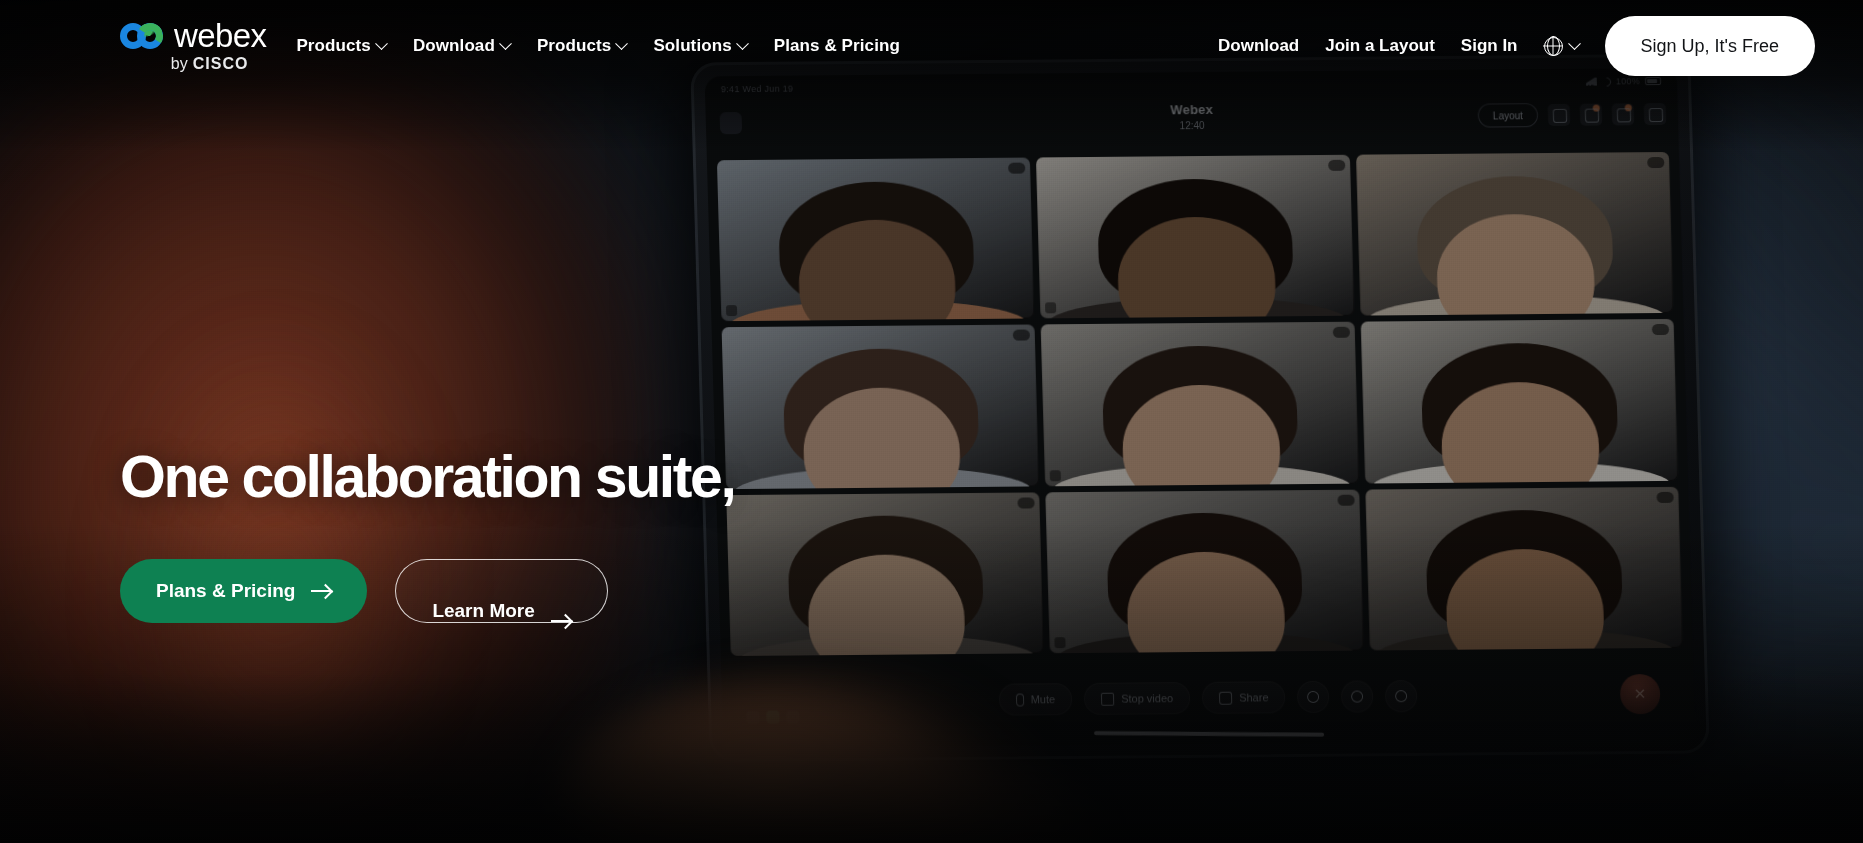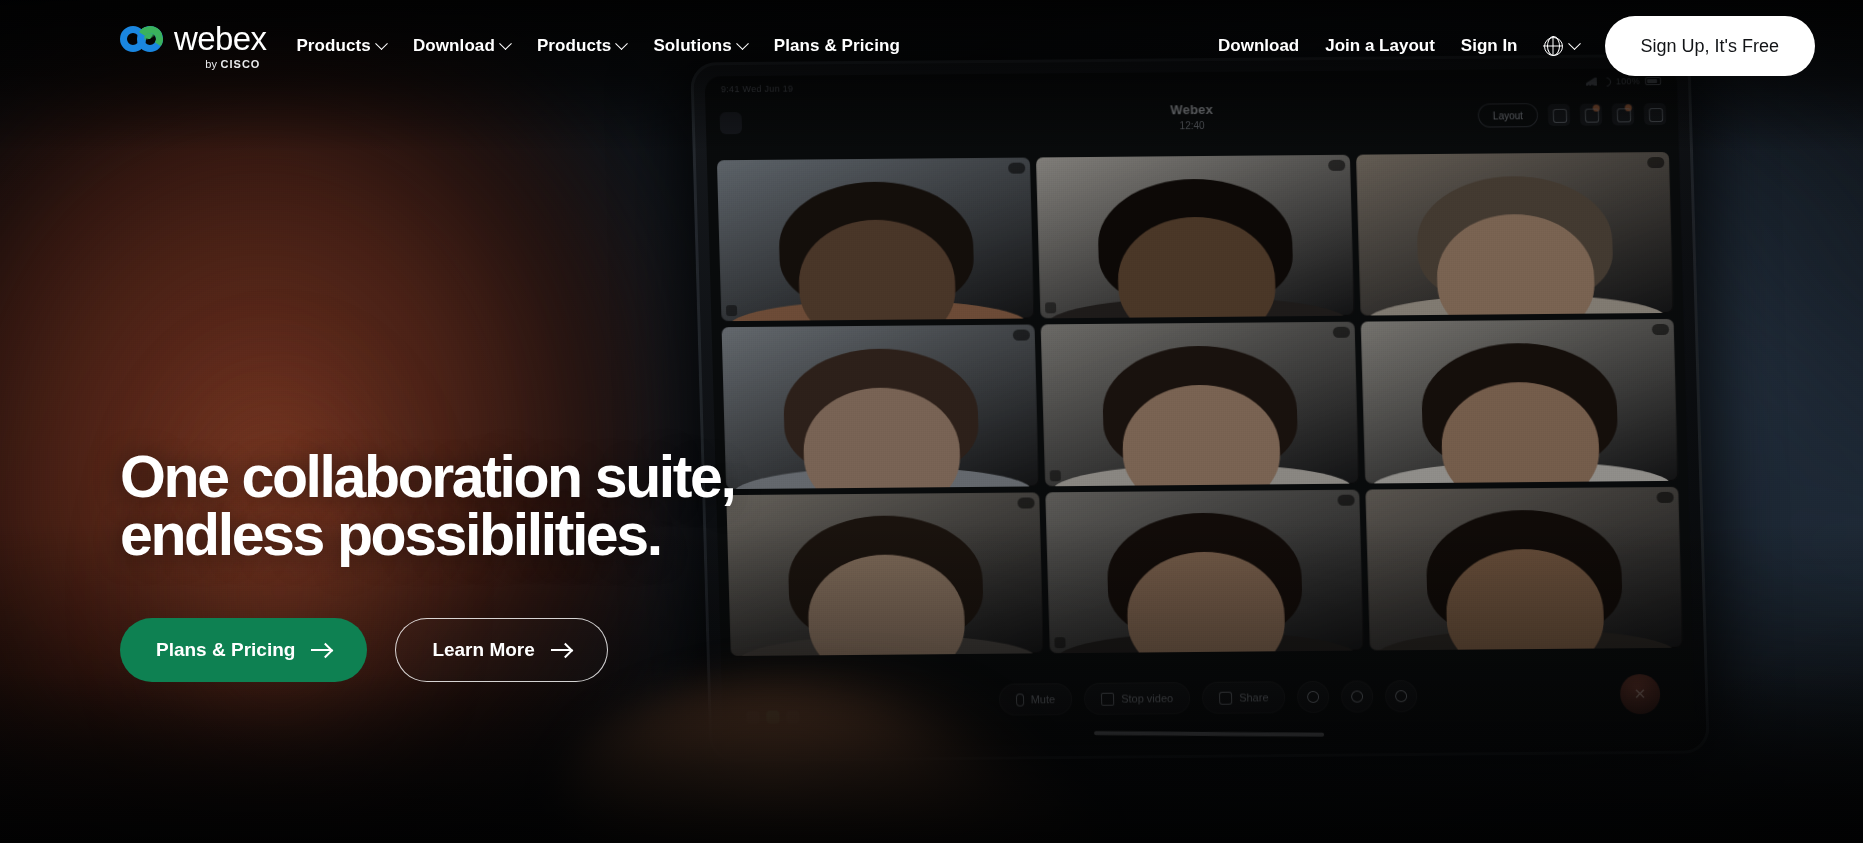--- a/index.html
+++ b/index.html
@@ -145,21 +145,21 @@
   .ring{ position:absolute; top:2px; width:26px; height:26px; border-radius:50%;
     border:7px solid #1a86e0; }
   .ring.l{ left:0; }
   .ring.r{ left:17px; border-color:#1a86e0;
     background:conic-gradient(from 210deg at 50% 50%, rgba(58,178,92,.0) 0deg, rgba(58,178,92,.0) 40deg, #3ab25c 80deg, #3ab25c 175deg, rgba(58,178,92,0) 215deg);
   }
   .ring.r::after{ content:""; position:absolute; left:-7px; top:-7px; right:-7px; bottom:-7px;
     border-radius:50%; border:7px solid transparent; border-top-color:#3ab25c; border-right-color:#3ab25c;
     transform:rotate(-12deg); }
   .logo-word{ font-size:33px; line-height:1; color:#fff; font-weight:400; letter-spacing:-.6px; }
-  .logo-sub{ align-self:flex-end; margin-top:3px; margin-right:6px; font-size:11px; color:#e9eaec;
+  .logo-sub{ align-self:flex-end; margin-top:3px; margin-right:18px; font-size:16px; color:#e9eaec;
     letter-spacing:.2px;text-align:center; }
   .logo-sub b{ font-weight:700; letter-spacing:1px; }
 
   .nav-main{ display:flex; align-items:center; gap:27px; }
   .nav-link{ display:flex; align-items:center; gap:6px; color:#fff; font-size:17px; font-weight:700;
     letter-spacing:.1px; cursor:pointer; white-space:nowrap; }
   .chev{ display:inline-block; width:9px; height:9px; border-right:2px solid #fff;
     border-bottom:2px solid #fff; transform:rotate(45deg) translate(-2px,-2px); }
   .chev.thin{ border-width:1.6px; }
 
@@ -179,21 +179,21 @@
 
   
   .hero{ position:absolute; left:120px; top:448px; z-index:30; }
   .hero h1{ color:#fff; font-size:59px; line-height:.99; font-weight:700; letter-spacing:-2.4px;
     text-shadow:0 2px 26px rgba(0,0,0,.55); }
   .hero h1 span{ display:block; }
   .cta{ display:flex; align-items:center; gap:28px; margin-top:53px; }
   .btn{ display:flex; align-items:center; gap:16px; height:64px; padding:0 36px; border-radius:34px;
     font-size:19px; font-weight:700; cursor:pointer; white-space:nowrap; }
   .btn.primary{ background:#0e8152; color:#fff; }
-  .btn.ghost{ background:rgba(255,255,255,.02); color:#fff; border:1.6px solid rgba(255,255,255,.82); }
+  .btn.ghost{ background:rgba(255,255,255,.02); color:#fff; border:1.6px solid rgba(255,255,255,.82);align-items:flex-end; }
   .arrow{ position:relative; display:inline-block; width:20px; height:2px; background:currentColor; }
   .arrow::after{ content:""; position:absolute; right:0; top:-4px; width:9px; height:9px;
     border-top:2px solid currentColor; border-right:2px solid currentColor; transform:rotate(45deg); }
 </style>
 </head>
 <body>
 
 <div class="stage">
 
   <div class="photo">
@@ -389,21 +389,20 @@
           </span>
           <i class="chev thin"></i>
         </div>
         <a class="signup">Sign Up, It's Free</a>
       </div>
   </div>
 
   <div class="hero">
     <h1>
       <span>One collaboration suite,</span>
-      <span>endless possibilities.</span>
     </h1>
     <div class="cta">
       <a class="btn primary">
         <span>Plans &amp; Pricing</span>
         <i class="arrow"></i>
       </a>
       <a class="btn ghost">
         <span>Learn More</span>
         <i class="arrow"></i>
       </a>

